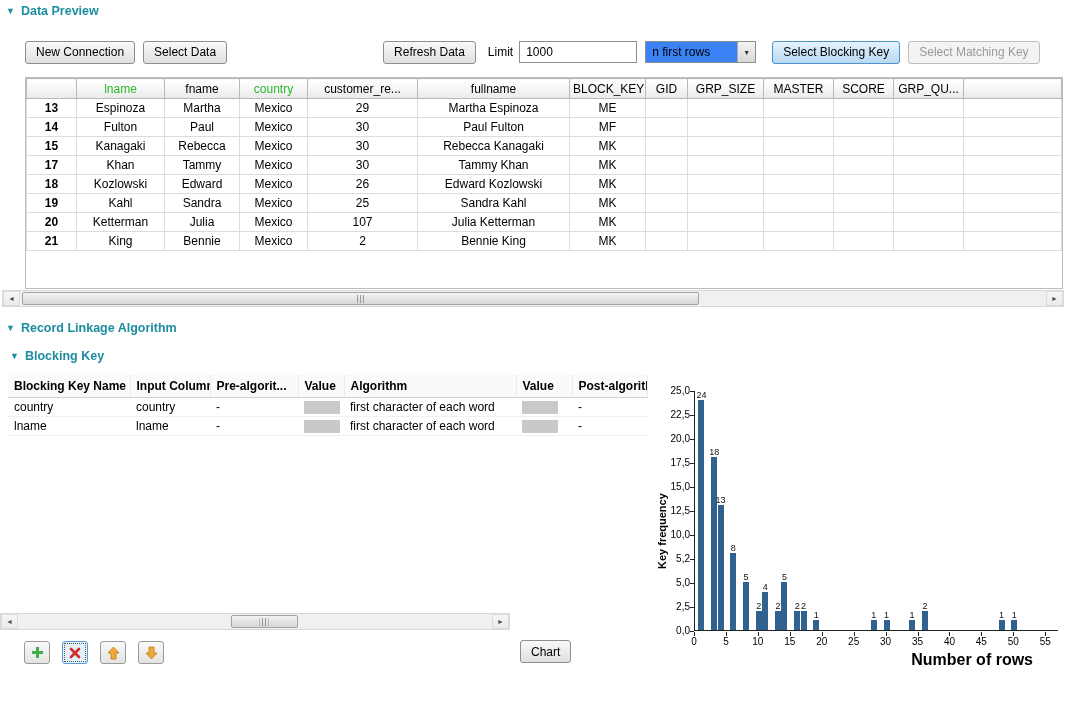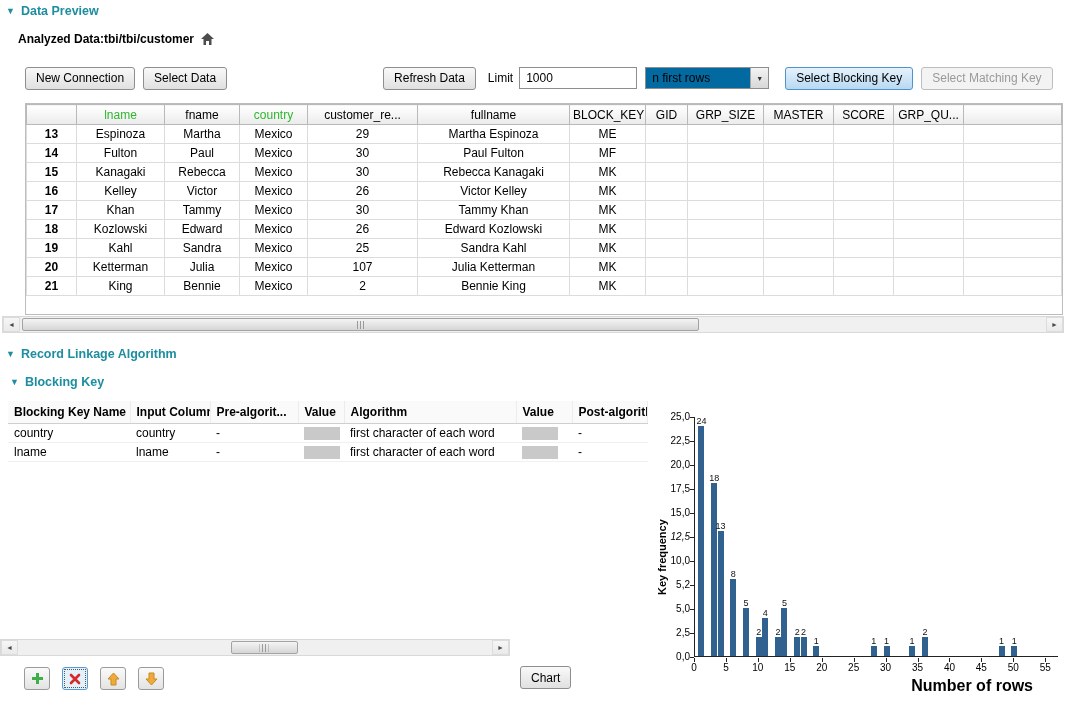--- a/index.html
+++ b/index.html
@@ -18,21 +18,21 @@
   
   .toolbar { display:flex; align-items:center; margin:20px 0 0 25px; height:24px; }
   .btn { font-family:"Liberation Sans", sans-serif; font-size:12px; padding:3px 10px; height:23px;
          background:linear-gradient(#f9f9f9,#e0e0e0); border:1px solid #8e8e8e; border-radius:3px;
          color:#000; white-space:nowrap; cursor:default; }
   .btn.active { background:linear-gradient(#e6f2fc,#b8d9f2); border-color:#4f93cc; }
   .btn.disabled { background:#f3f3f3; border-color:#bdbdbd; color:#9a9a9a; }
   .limit-label { margin:0 6px 0 12px; }
   .text-input { width:118px; height:22px; border:1px solid #8e8e8e; padding:0 6px; font-size:12px;
                 font-family:"Liberation Sans", sans-serif; }
-  .combo { display:flex; width:124px; height:22px; border:1px solid #8e8e8e; background:#0369a1; margin-left:8px; }
+  .combo { display:flex; width:111px; height:22px; border:1px solid #8e8e8e; background:#3b82f6; margin-left:8px; }
   .combo .txt { flex:1; padding:3px 6px; overflow:hidden; white-space:nowrap; }
   .combo .dd { width:18px; display:flex; align-items:center; justify-content:center; font-size:7px; color:#333;
                background:linear-gradient(#f4f4f4,#d8d8d8); border-left:1px solid #aaa; }
 
   
   .dt-wrap { margin:13px 0 0 25px; width:1038px; height:212px; overflow:hidden; border:1px solid #bdbdbd; }
   table.grid { border-collapse:collapse; table-layout:fixed; width:100%; font-size:12px; }
   .grid th { background:linear-gradient(#ffffff,#ebebeb); border:1px solid #b9b9b9; font-weight:normal;
              height:20px; padding:0 3px; overflow:hidden; white-space:nowrap; text-align:center; }
   .grid th.green { color:#2db82d; }
@@ -87,29 +87,20 @@
 </head>
 <body>
 
 <div id="page">
 
   <div class="section-header">
     <span class="tri">▼</span>
     <span class="sec-label">Data Preview</span>
   </div>
 
-  <div class="analyzed-row">
-    <span>Analyzed Data:tbi/tbi/customer</span>
-    <span style="display:inline-flex;">
-      <svg width="15" height="14" viewBox="0 0 15 14">
-          <path d="M7.5 1 L14 7 H11.5 V13 H3.5 V7 H1 Z" fill="#4d4d4d"></path>
-          <rect x="6" y="9" width="3" height="4" fill="#fff"></rect>
-        </svg>
-    </span>
-  </div>
 
   <div class="toolbar">
     <button class="btn">New Connection</button>
     <button class="btn" style="margin-left:8px;">Select Data</button>
     <button class="btn" style="margin-left:156px;">Refresh Data</button>
     <span class="limit-label">Limit</span>
     <input class="text-input" value="1000" style="">
     <div class="combo">
       <span class="txt">n first rows</span>
       <span class="dd">▼</span>
@@ -183,35 +174,20 @@
             <td></td>
             <td></td>
           </tr>
           <tr>
             <td class="rownum">15</td>
             <td>Kanagaki</td>
             <td>Rebecca</td>
             <td>Mexico</td>
             <td>30</td>
             <td>Rebecca Kanagaki</td>
-            <td>MK</td>
-            <td></td>
-            <td></td>
-            <td></td>
-            <td></td>
-            <td></td>
-            <td></td>
-          </tr>
-          <tr>
-            <td class="rownum">16</td>
-            <td>Kelley</td>
-            <td>Victor</td>
-            <td>Mexico</td>
-            <td>26</td>
-            <td>Victor Kelley</td>
             <td>MK</td>
             <td></td>
             <td></td>
             <td></td>
             <td></td>
             <td></td>
             <td></td>
           </tr>
           <tr>
             <td class="rownum">17</td>
@@ -457,21 +433,21 @@
     <div class="ytick-label" style="top: 252px;">0,0</div>
         <div class="ytick-mark" style="top: 258px;"></div>
         <div class="ytick-label" style="top: 228px;">2,5</div>
         <div class="ytick-mark" style="top: 234px;"></div>
         <div class="ytick-label" style="top: 204px;">5,0</div>
         <div class="ytick-mark" style="top: 210px;"></div>
         <div class="ytick-label" style="top: 180px;">5,2</div>
         <div class="ytick-mark" style="top: 186px;"></div>
         <div class="ytick-label" style="top: 156px;">10,0</div>
         <div class="ytick-mark" style="top: 162px;"></div>
-        <div class="ytick-label" style="top: 132px; font-style: italic;">12,5</div>
+        <div class="ytick-label" style="top: 132px;">12,5</div>
         <div class="ytick-mark" style="top: 138px;"></div>
         <div class="ytick-label" style="top: 108px;">15,0</div>
         <div class="ytick-mark" style="top: 114px;"></div>
         <div class="ytick-label" style="top: 84px;">17,5</div>
         <div class="ytick-mark" style="top: 90px;"></div>
         <div class="ytick-label" style="top: 60px;">20,0</div>
         <div class="ytick-mark" style="top: 66px;"></div>
         <div class="ytick-label" style="top: 36px;">22,5</div>
         <div class="ytick-mark" style="top: 42px;"></div>
         <div class="ytick-label" style="top: 12px;">25,0</div>

